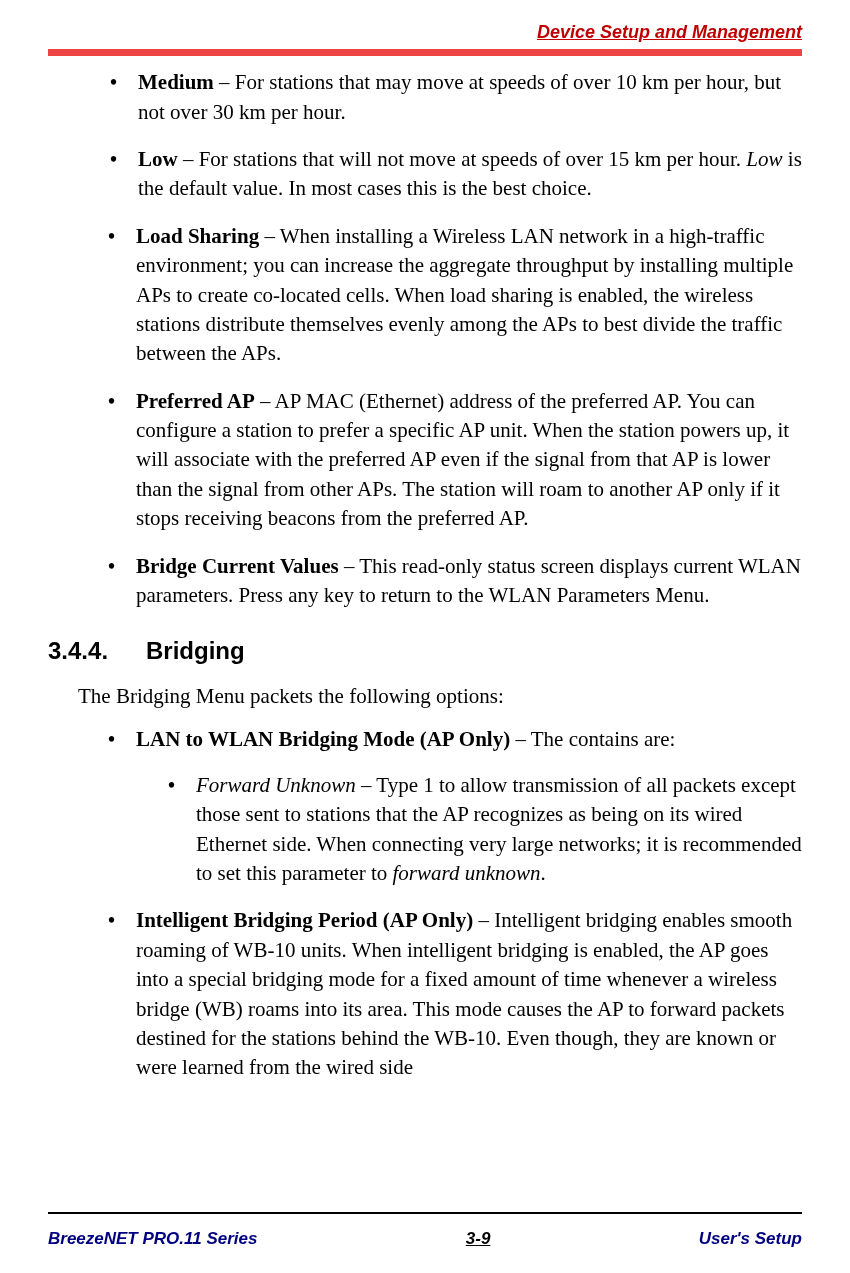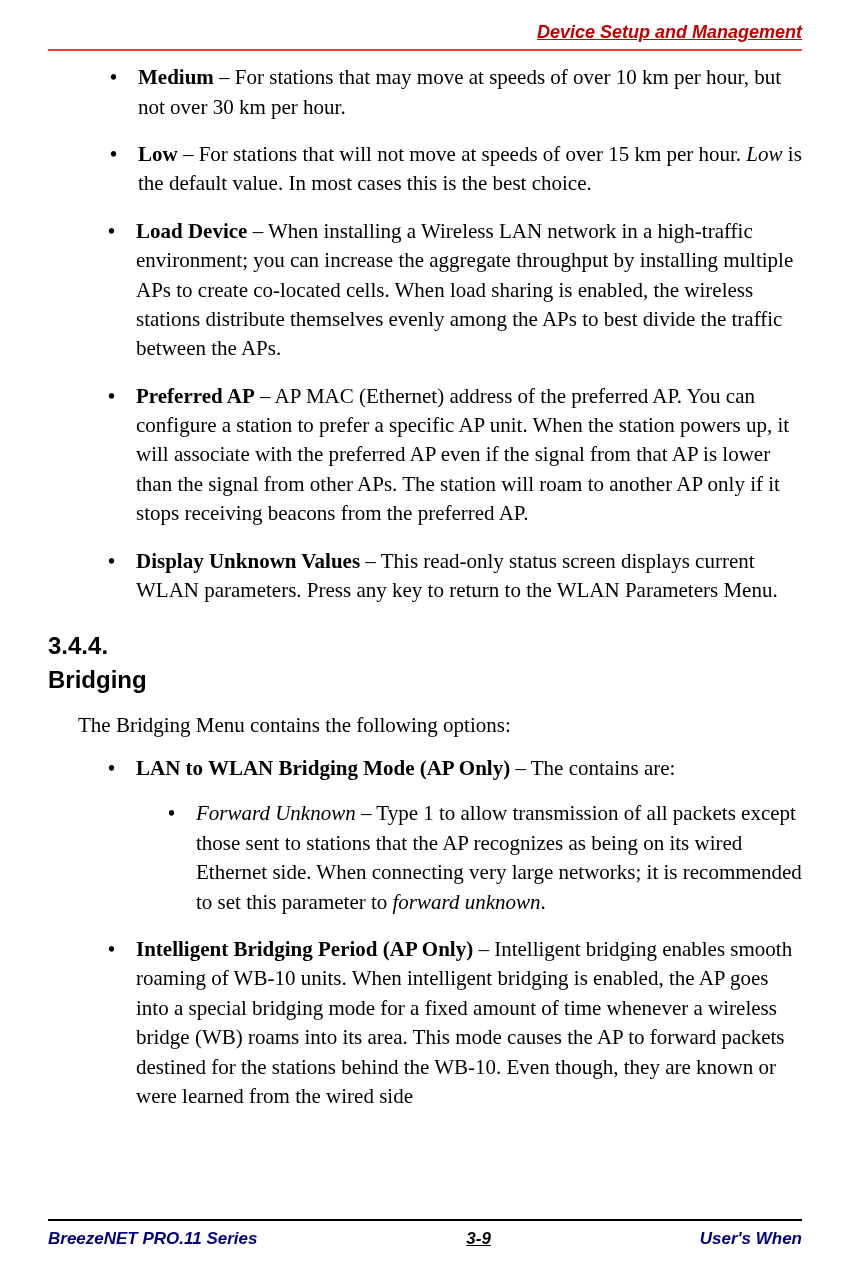--- a/index.html
+++ b/index.html
@@ -22,21 +22,21 @@
     }
     .header {
       text-align: right;
       font-family: Arial, Helvetica, sans-serif;
       font-weight: bold;
       font-style: italic;
       color: #c00000;
       font-size: 18px;
       text-decoration: underline;
       padding-bottom: 4px;
-      border-bottom: 2px solid #ef4444;
+      border-bottom: 7px solid #ef4444;
       margin-bottom: 12px;
     }
     .content {
       padding-left: 30px;
     }
     ul.level1 {
       list-style: none;
       padding-left: 30px;
     }
     ul.level1 > li {
@@ -72,36 +72,35 @@
     }
     .bold { font-weight: bold; }
     .italic { font-style: italic; }
     .section-heading {
       font-family: Arial, Helvetica, sans-serif;
       font-weight: bold;
       font-size: 24px;
       margin-top: 24px;
       margin-bottom: 14px;
       display: flex;
-      flex-direction: column;
     }
     .section-number {
       width: 98px;
     }
     .body-intro {
       padding-left: 30px;
       margin-bottom: 14px;
     }
     .footer {
       position: absolute;
       bottom: 22px;
       left: 48px;
       right: 48px;
       border-top: 2px solid #000;
-      padding-top: 6px;
+      padding-top: 13px;
       font-family: Arial, Helvetica, sans-serif;
       font-weight: bold;
       font-style: italic;
       font-size: 17px;
       display: flex;
       justify-content: space-between;
     }
     .footer .left, .footer .right { color: #000080; }
     .footer .center { color: #000; text-decoration: underline; }
     .inline { display: inline; }
@@ -117,37 +116,37 @@
       <li>
         <span class="bold inline">Medium</span><span class="inline"> – For stations that may move at speeds of over 10 km per hour, but not over 30 km per hour.</span>
       </li>
       <li>
         <span class="bold inline">Low</span><span class="inline">  – For stations that will not move at speeds of over 15 km per hour. </span><span class="italic inline">Low</span><span class="inline"> is the default value. In most cases this is the best choice.</span>
       </li>
     </ul>
 
     <ul class="level1" style="margin-top:18px;">
       <li>
-        <span class="bold inline">Load Device</span><span class="inline"> – When installing a Wireless LAN network in a high-traffic environment; you can increase the aggregate throughput by installing multiple APs to create co-located cells. When load sharing is enabled, the wireless stations distribute themselves evenly among the APs to best divide the traffic between the APs.</span>
+        <span class="bold inline">Load Sharing</span><span class="inline"> – When installing a Wireless LAN network in a high-traffic environment; you can increase the aggregate throughput by installing multiple APs to create co-located cells. When load sharing is enabled, the wireless stations distribute themselves evenly among the APs to best divide the traffic between the APs.</span>
       </li>
       <li>
         <span class="bold inline">Preferred AP</span><span class="inline"> – AP MAC (Ethernet) address of the preferred AP. You can configure a station to prefer a specific AP unit. When the station powers up, it will associate with the preferred AP even if the signal from that AP is lower than the signal from other APs. The station will roam to another AP only if it stops receiving beacons from the preferred AP.</span>
       </li>
       <li>
-        <span class="bold inline">Display Unknown Values</span><span class="inline"> – This read-only status screen displays current WLAN parameters. Press any key to return to the WLAN Parameters Menu.</span>
+        <span class="bold inline">Bridge Current Values</span><span class="inline"> – This read-only status screen displays current WLAN parameters. Press any key to return to the WLAN Parameters Menu.</span>
       </li>
     </ul>
   </div>
 
   <div class="section-heading">
     <span class="section-number">3.4.4.</span>
     <span>Bridging</span>
   </div>
 
-  <div class="body-intro">The Bridging Menu contains the following options:</div>
+  <div class="body-intro">The Bridging Menu packets the following options:</div>
 
   <div class="content">
     <ul class="level1">
       <li>
         <span class="bold inline">LAN to WLAN Bridging Mode (AP Only)</span><span class="inline"> – The contains are:</span>
         <ul class="level2">
           <li>
             <span class="italic inline">Forward Unknown</span><span class="inline"> – Type 1 to allow transmission of all packets except those sent to stations that the AP recognizes as being on its wired Ethernet side. When connecting very large networks; it is recommended to set this parameter to </span><span class="italic inline">forward unknown</span><span class="inline">.</span>
           </li>
         </ul>
@@ -155,14 +154,14 @@
       <li>
         <span class="bold inline">Intelligent Bridging Period (AP Only)</span><span class="inline"> – Intelligent bridging enables smooth roaming of WB-10 units. When intelligent bridging is enabled, the AP goes into a special bridging mode for a fixed amount of time whenever a wireless bridge (WB) roams into its area. This mode causes the AP to forward packets destined for the stations behind the WB-10. Even though, they are known or were learned from the wired side</span>
       </li>
     </ul>
   </div>
 </div>
 
 <div class="footer">
   <span class="left">BreezeNET PRO.11 Series</span>
   <span class="center">3-9</span>
-  <span class="right">User's When</span>
+  <span class="right">User's Setup</span>
 </div>
 
 </body></html>

